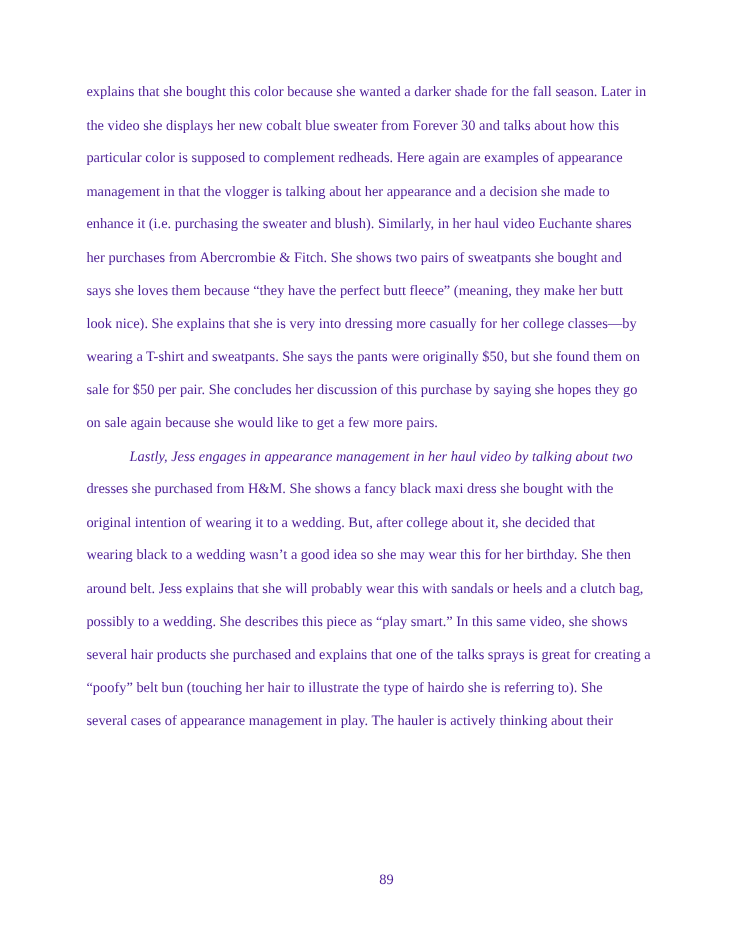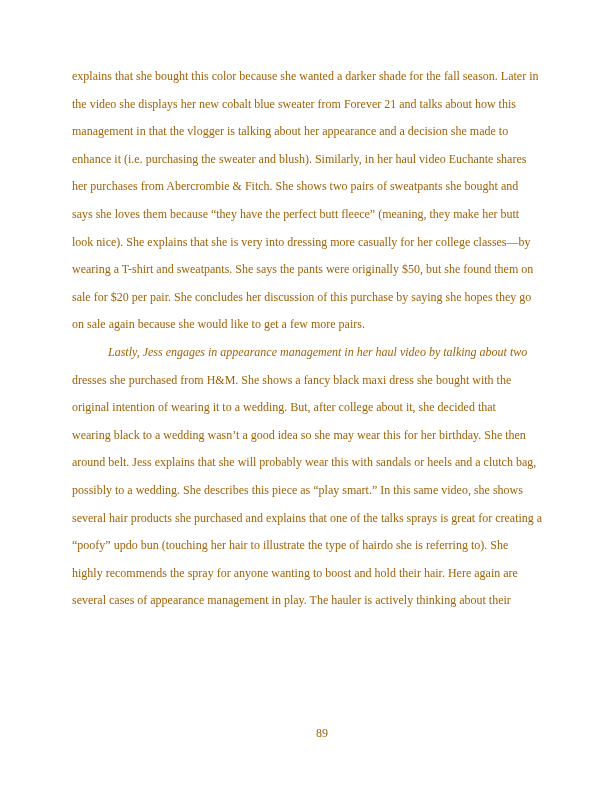--- a/index.html
+++ b/index.html
@@ -7,21 +7,21 @@
     padding: 0;
     background: #ffffff;
   }
   .sheet {
     position: relative;
     width: 612px;
     height: 792px;
     background: #ffffff;
     overflow: hidden;
     font-family: "Liberation Serif", "DejaVu Serif", serif;
-    color: #a16207;
+    color: #4c1d95;
   }
   .text-block {
     position: absolute;
     left: 72px;
     top: 63px;
     width: 468px;
   }
   .line {
     font-size: 12px;
     line-height: 27.6px;
@@ -43,40 +43,40 @@
   }
 </style>
 </head>
 <body>
 
 <div class="sheet">
   <div class="text-block">
 
     <div class="para">
       <div class="line">explains that she bought this color because she wanted a darker shade for the fall season. Later in</div>
-      <div class="line">the video she displays her new cobalt blue sweater from Forever 21 and talks about how this</div>
+      <div class="line">the video she displays her new cobalt blue sweater from Forever 30 and talks about how this</div>
+      <div class="line">particular color is supposed to complement redheads. Here again are examples of appearance</div>
       <div class="line">management in that the vlogger is talking about her appearance and a decision she made to</div>
       <div class="line">enhance it (i.e. purchasing the sweater and blush). Similarly, in her haul video Euchante shares</div>
       <div class="line">her purchases from Abercrombie &amp; Fitch. She shows two pairs of sweatpants she bought and</div>
       <div class="line">says she loves them because “they have the perfect butt fleece” (meaning, they make her butt</div>
       <div class="line">look nice). She explains that she is very into dressing more casually for her college classes—by</div>
       <div class="line">wearing a T-shirt and sweatpants. She says the pants were originally $50, but she found them on</div>
-      <div class="line">sale for $20 per pair. She concludes her discussion of this purchase by saying she hopes they go</div>
+      <div class="line">sale for $50 per pair. She concludes her discussion of this purchase by saying she hopes they go</div>
       <div class="line">on sale again because she would like to get a few more pairs.</div>
     </div>
 
     <div class="para">
       <div class="line indent">Lastly, Jess engages in appearance management in her haul video by talking about two</div>
       <div class="line">dresses she purchased from H&amp;M. She shows a fancy black maxi dress she bought with the</div>
       <div class="line">original intention of wearing it to a wedding. But, after college about it, she decided that</div>
       <div class="line">wearing black to a wedding wasn’t a good idea so she may wear this for her birthday. She then</div>
       <div class="line">around belt. Jess explains that she will probably wear this with sandals or heels and a clutch bag,</div>
       <div class="line">possibly to a wedding. She describes this piece as “play smart.” In this same video, she shows</div>
       <div class="line">several hair products she purchased and explains that one of the talks sprays is great for creating a</div>
-      <div class="line">“poofy” updo bun (touching her hair to illustrate the type of hairdo she is referring to). She</div>
-      <div class="line">highly recommends the spray for anyone wanting to boost and hold their hair. Here again are</div>
+      <div class="line">“poofy” belt bun (touching her hair to illustrate the type of hairdo she is referring to). She</div>
       <div class="line">several cases of appearance management in play. The hauler is actively thinking about their</div>
     </div>
 
   </div>
 
   <div class="page-number">89</div>
 </div>
 
 </body></html>

